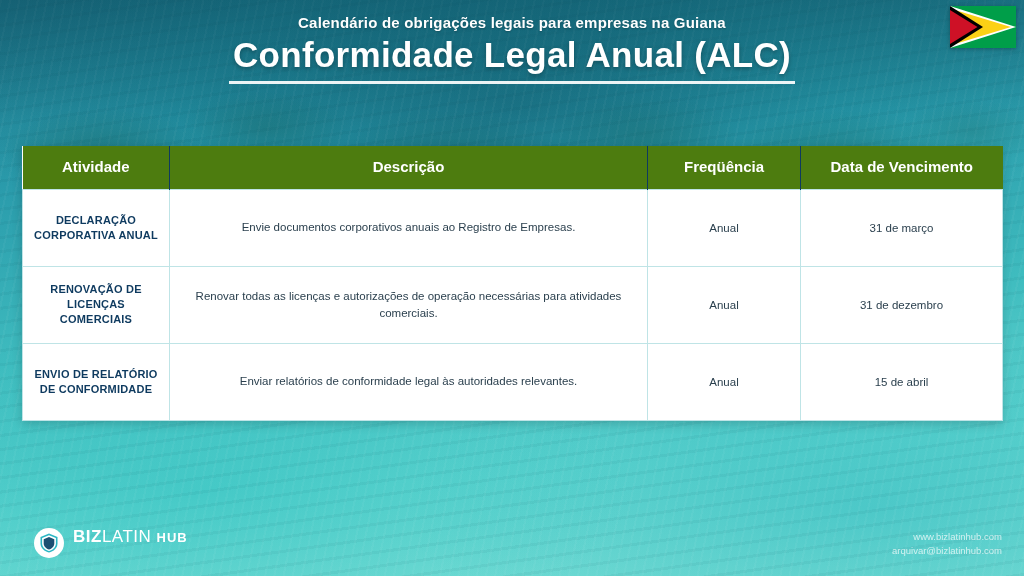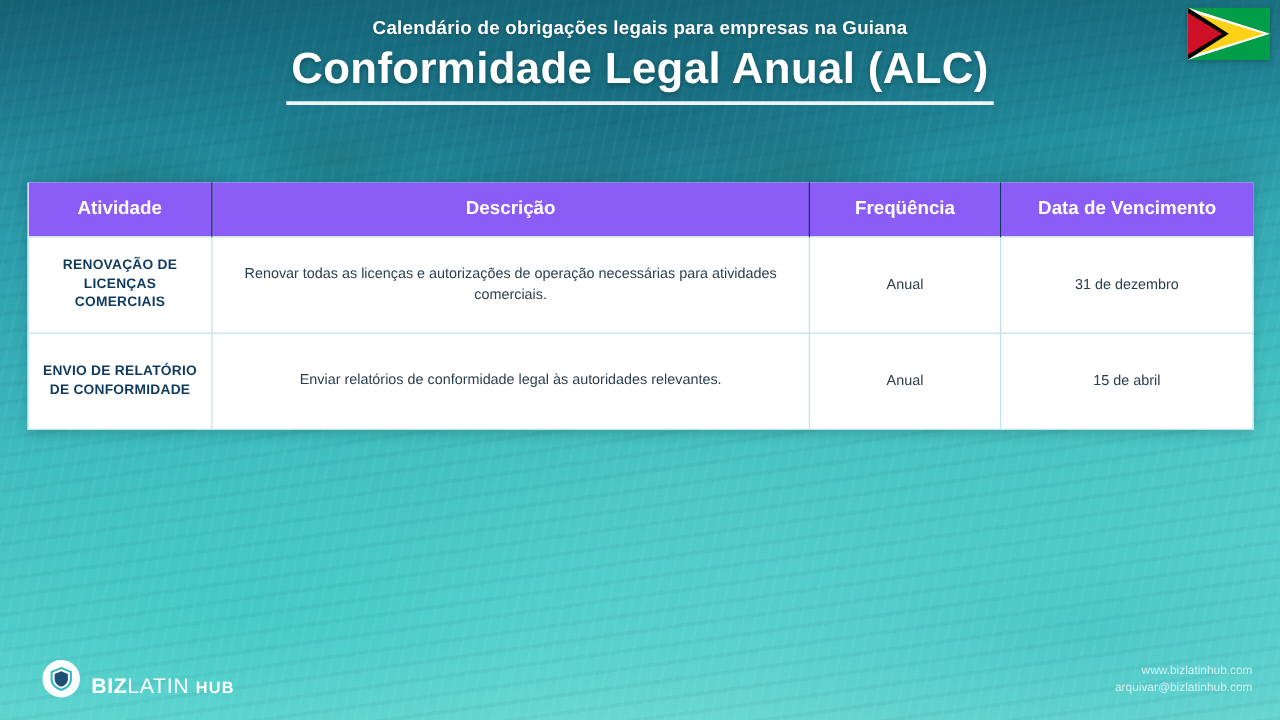--- a/index.html
+++ b/index.html
@@ -68,21 +68,21 @@
 
   
   .table-wrap {
     position: absolute;
     left: 22px; top: 146px;
     width: 980px;
     box-shadow: 0 3px 10px rgba(0,0,0,0.18);
   }
   table { width: 100%; border-collapse: collapse; table-layout: fixed; background: #ffffff; }
   thead th {
-    background: #8b5cf6;
+    background: #4d7c0f;
     color: #ffffff;
     font-size: 15px; font-weight: bold;
     padding: 12px 8px;
     text-align: center;
     vertical-align: middle;
     border-right: 1px solid #0e3a5f;
     line-height: 1.25;
   }
   thead th:last-child { border-right: none; }
   tbody td {
@@ -104,21 +104,21 @@
   td.c-due  { font-size: 11.5px; color: #2a3f4d; }
   tbody tr { height: 77px; }
   col.w1 { width: 147px; }
   col.w2 { width: 478px; }
   col.w3 { width: 153px; }
   col.w4 { width: 202px; }
 
   
   .logo {
     position: absolute; left: 34px; bottom: 18px;
-    display: flex; align-items: flex-end; gap: 9px;
+    display: flex; align-items: flex-start; gap: 9px;
   }
   .logo-mark {
     width: 30px; height: 30px; border-radius: 50%;
     background: #ffffff;
     display: flex; align-items: center; justify-content: center;
   }
   .logo-mark svg { display: block; }
   .logo-text { color: #ffffff; line-height: 1.02; }
   .logo-text .l1 { font-size: 17px; font-weight: bold; letter-spacing: .5px; }
   .logo-text .l1 .thin { font-weight: normal; }
@@ -162,20 +162,26 @@
       </colgroup>
       <thead>
         <tr>
           <th>Atividade</th>
           <th>Descrição</th>
           <th>Freqüência</th>
           <th>Data de Vencimento</th>
         </tr>
       </thead>
       <tbody>
+        <tr>
+          <td class="c-activity">DECLARAÇÃO CORPORATIVA ANUAL</td>
+          <td class="c-desc">Envie documentos corporativos anuais ao Registro de Empresas.</td>
+          <td class="c-freq">Anual</td>
+          <td class="c-due">31 de março</td>
+        </tr>
         <tr>
           <td class="c-activity">RENOVAÇÃO DE LICENÇAS COMERCIAIS</td>
           <td class="c-desc">Renovar todas as licenças e autorizações de operação necessárias para atividades comerciais.</td>
           <td class="c-freq">Anual</td>
           <td class="c-due">31 de dezembro</td>
         </tr>
         <tr>
           <td class="c-activity">ENVIO DE RELATÓRIO DE CONFORMIDADE</td>
           <td class="c-desc">Enviar relatórios de conformidade legal às autoridades relevantes.</td>
           <td class="c-freq">Anual</td>

